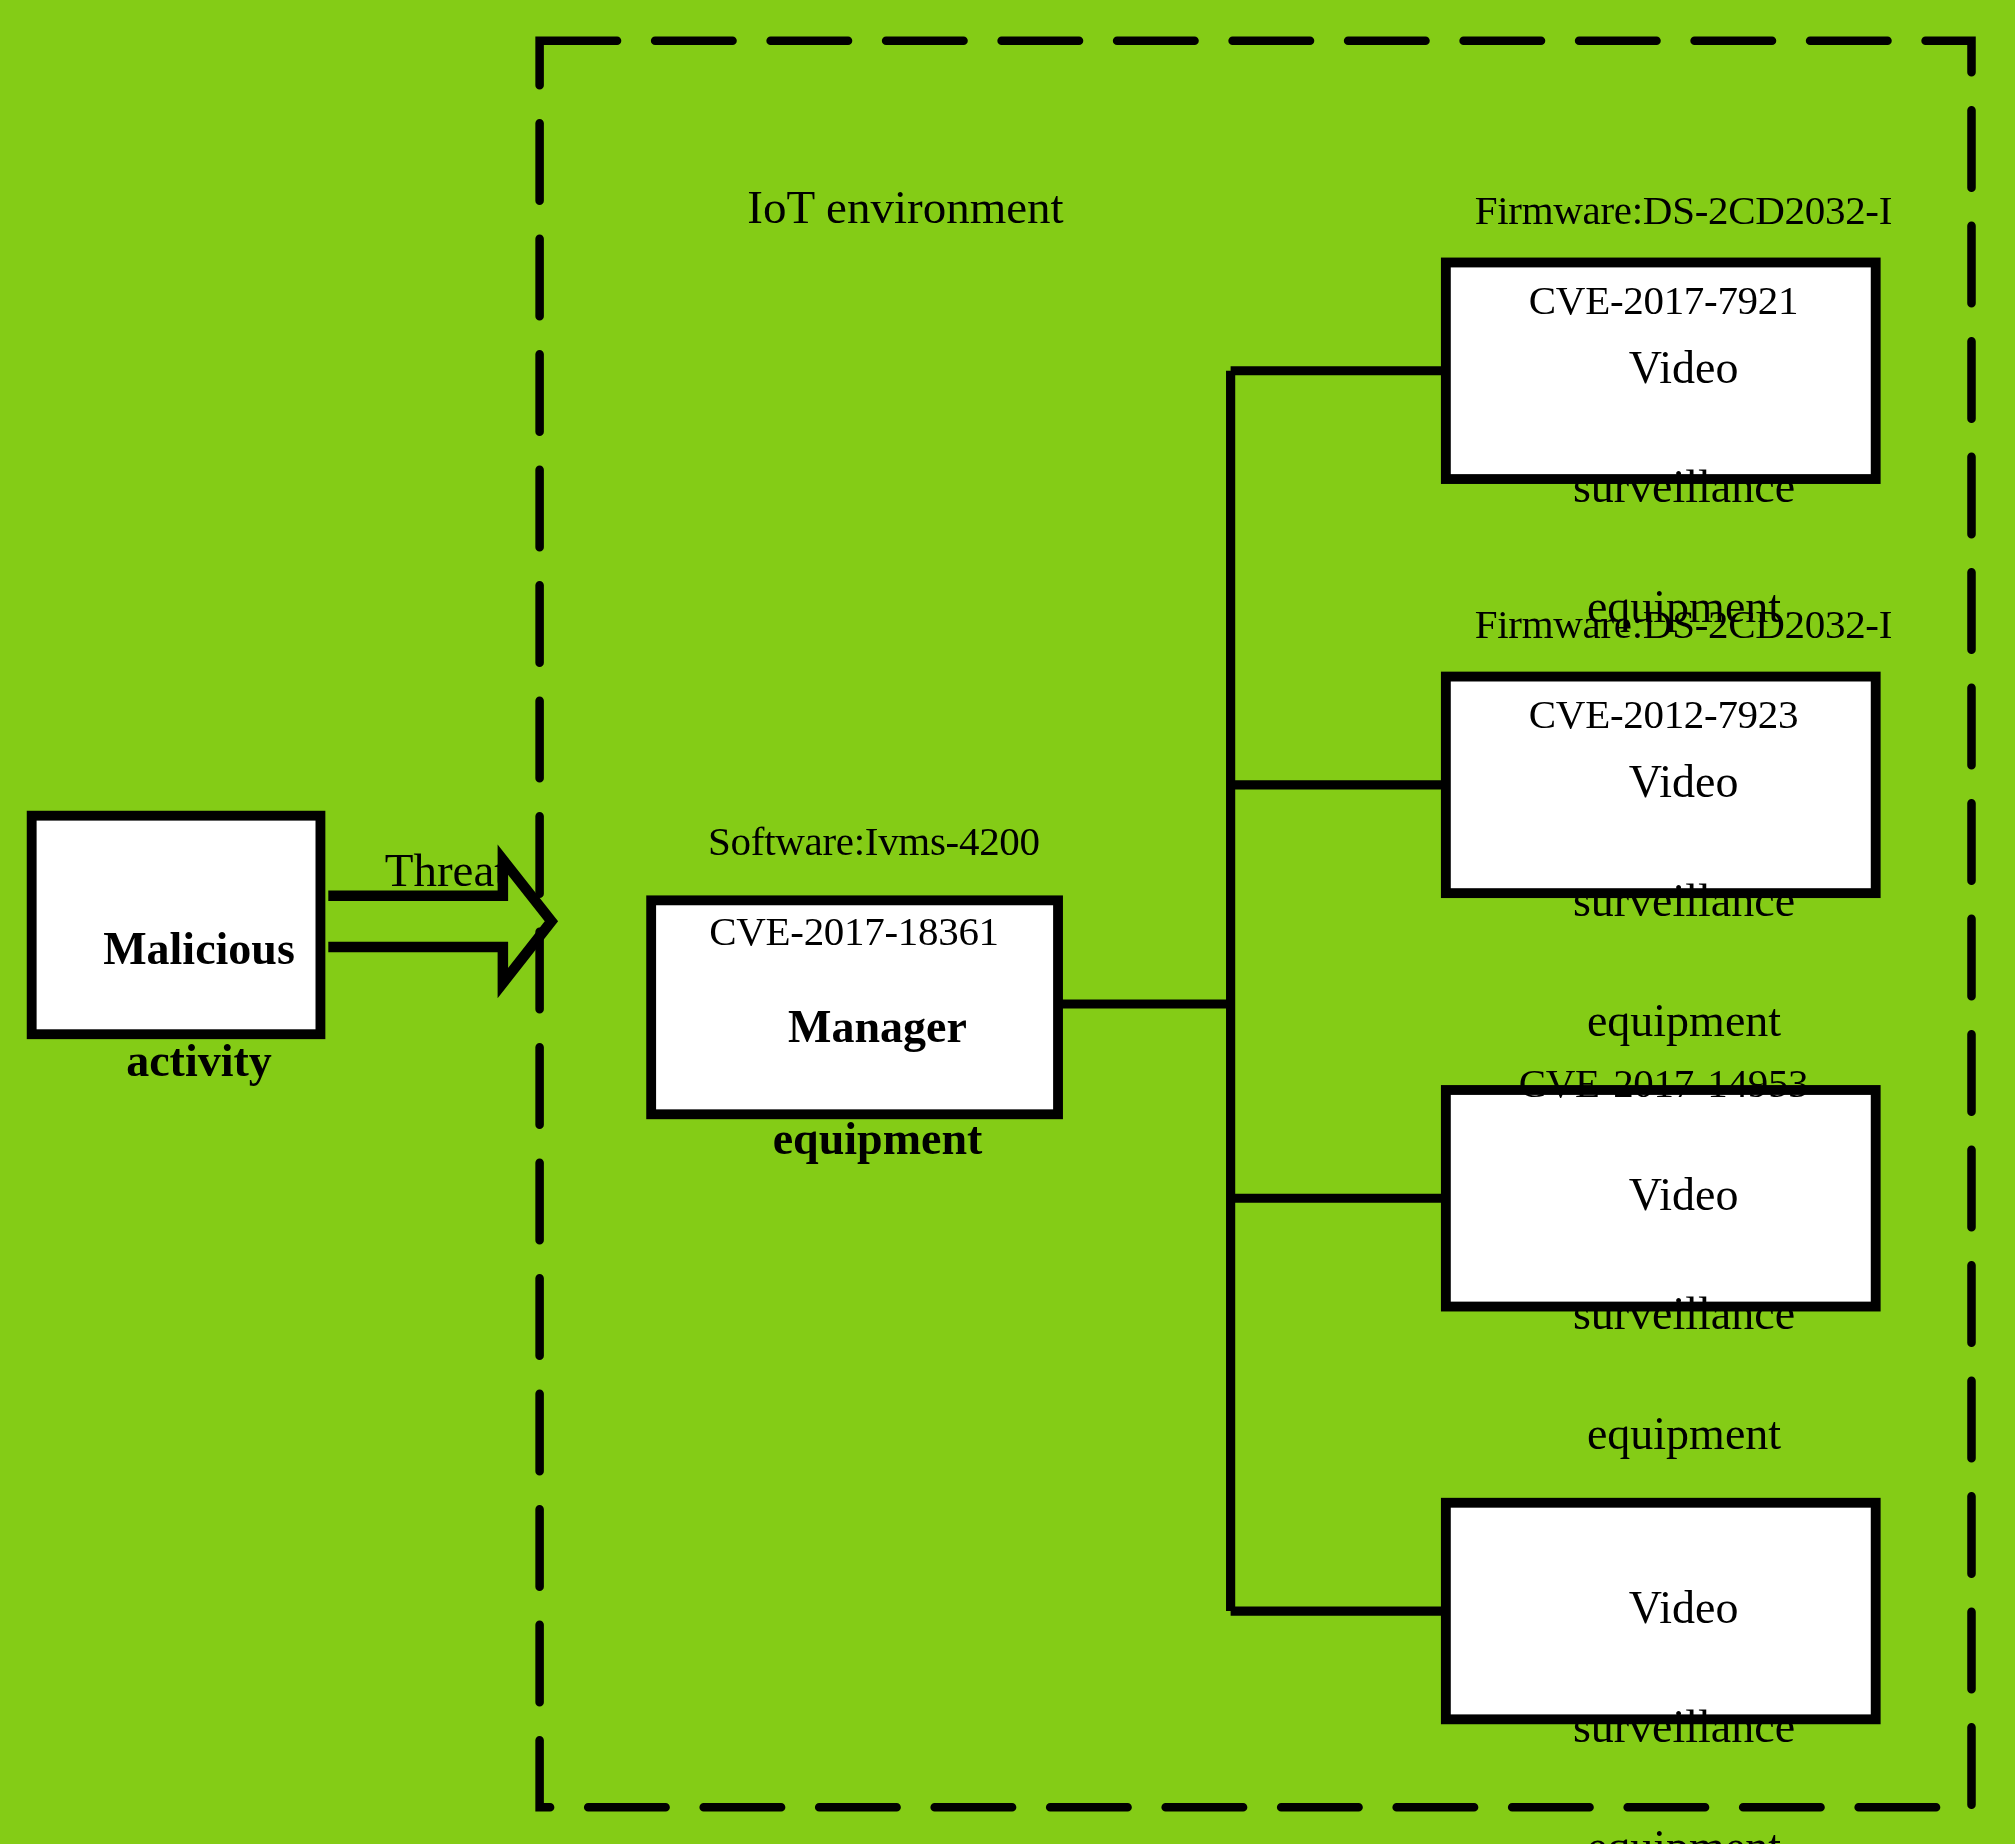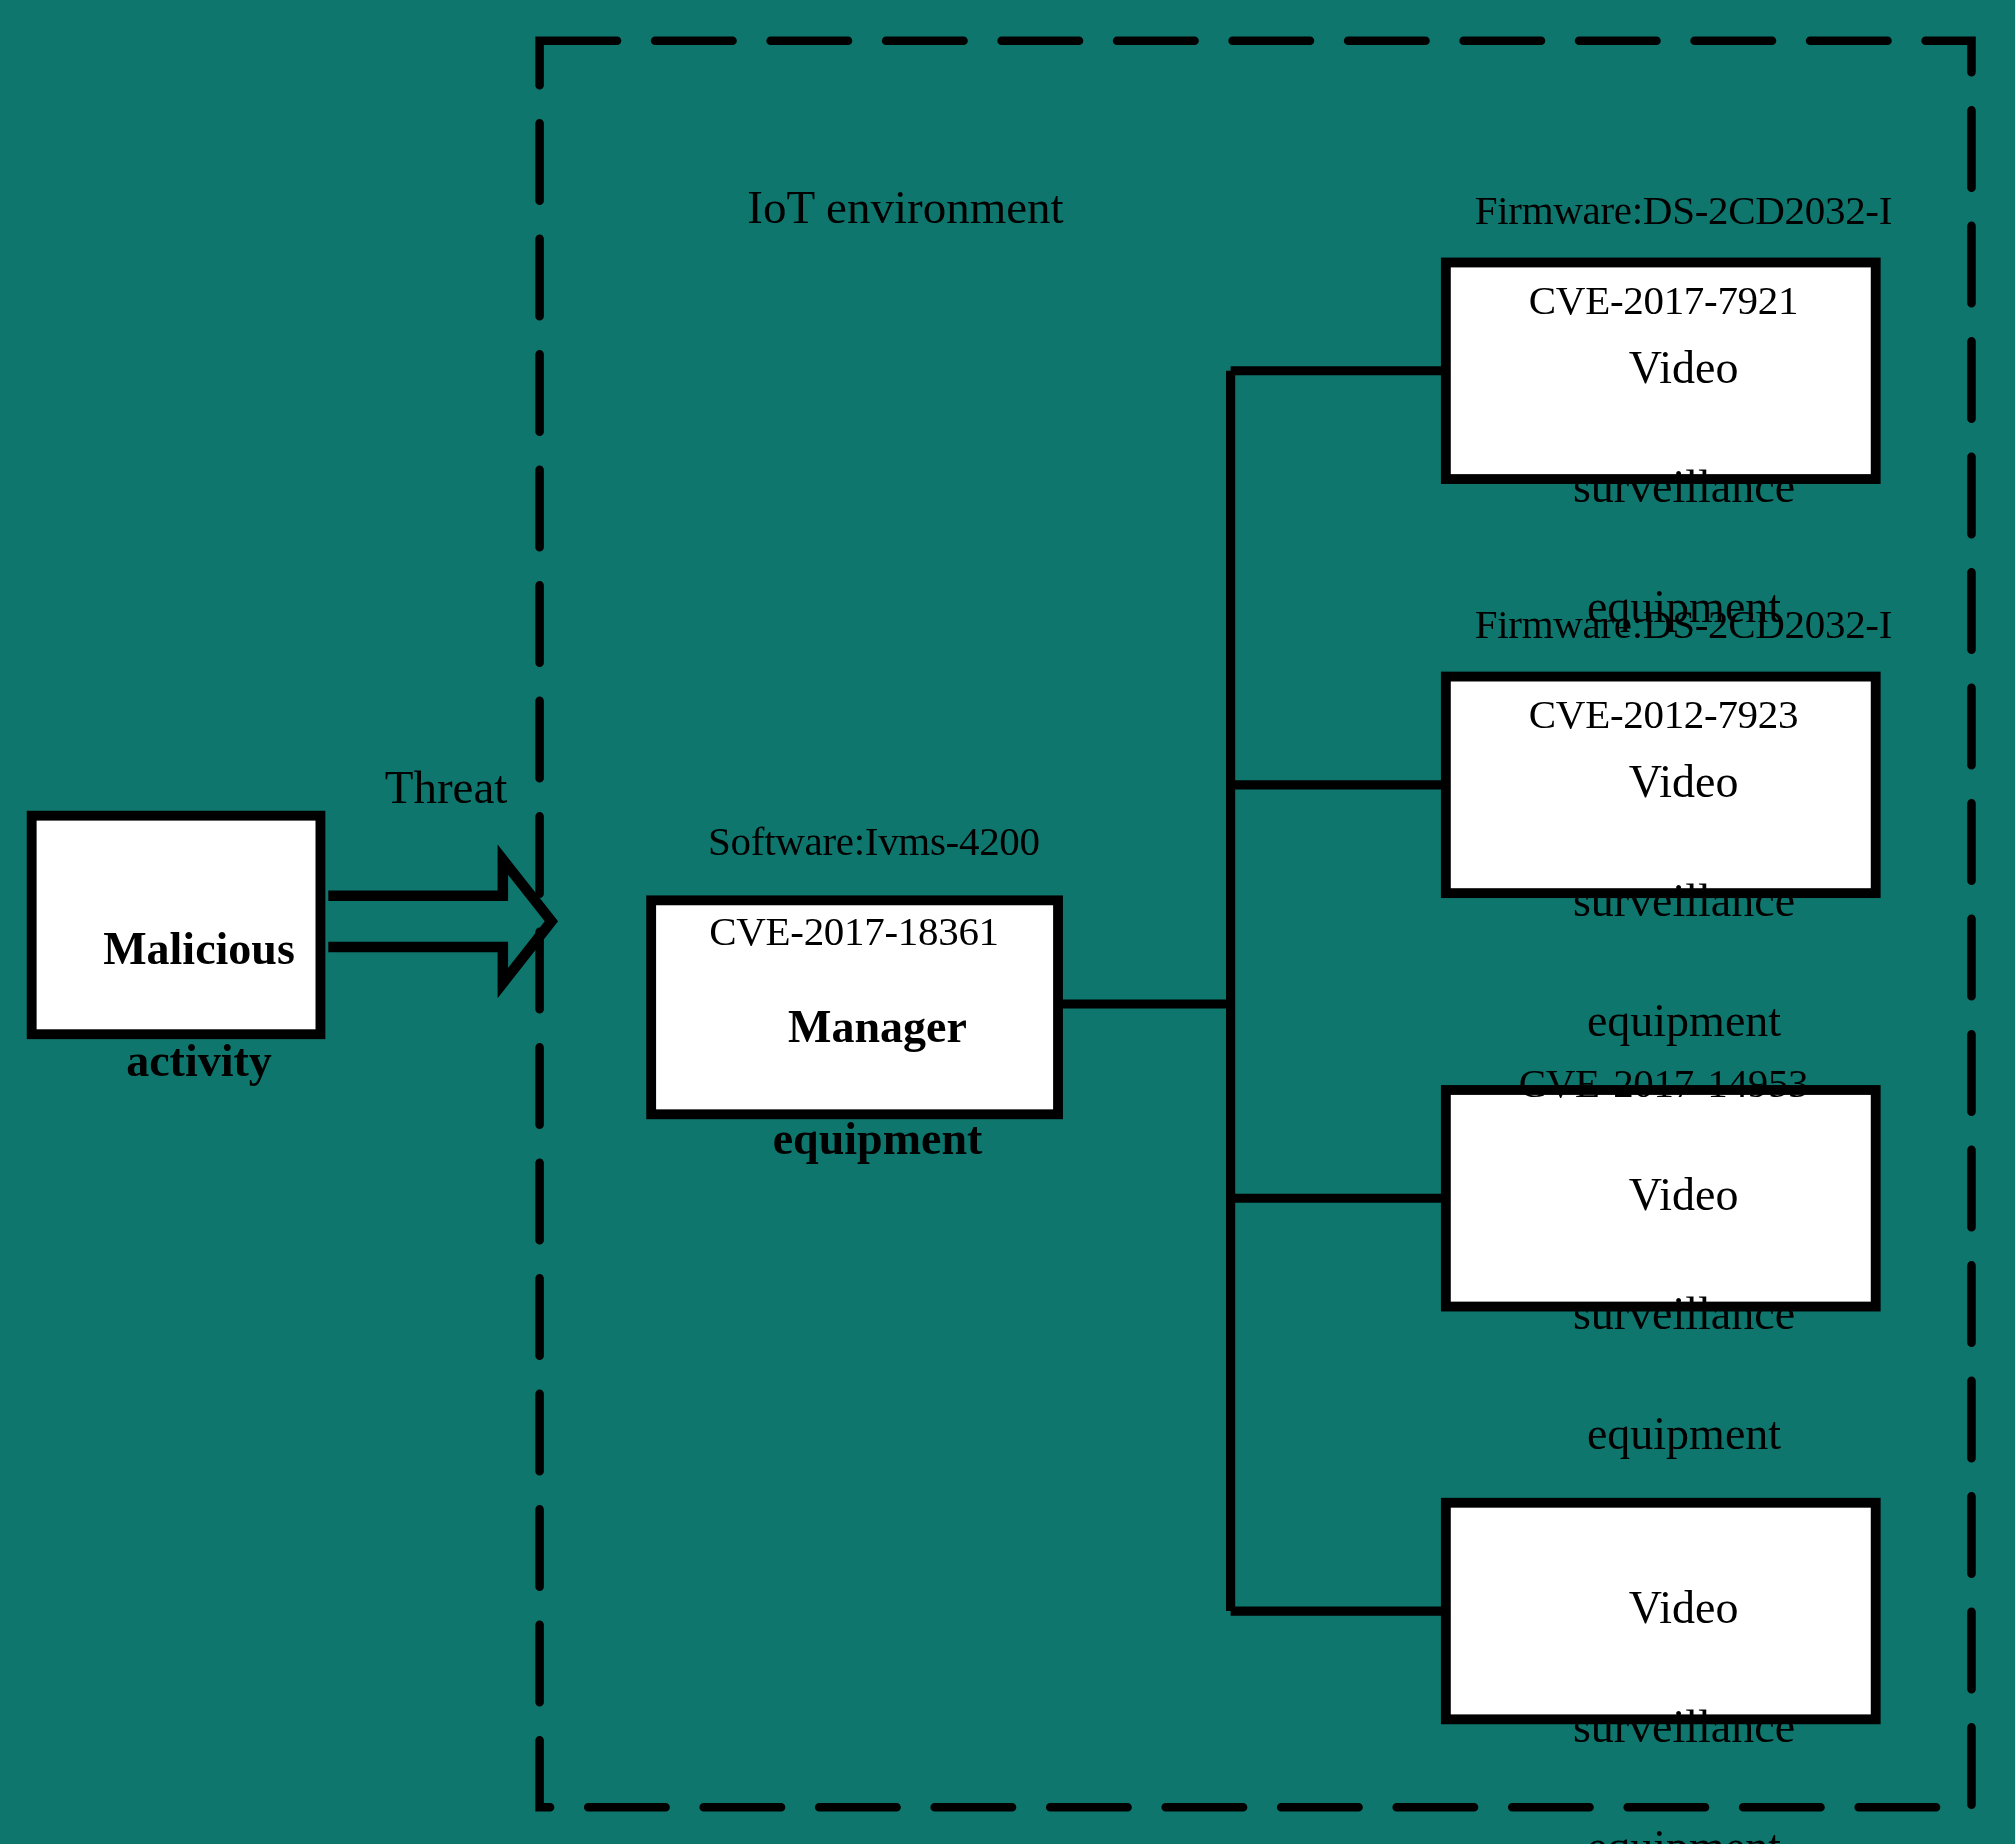--- a/index.html
+++ b/index.html
@@ -4,21 +4,21 @@
 <style>
   html, body {
     margin: 0;
     padding: 0;
     background: #ffffff;
   }
   #stage {
     position: relative;
     width: 2015px;
     height: 1844px;
-    background: #0f766e;
+    background: #84cc16;
     overflow: hidden;
     font-family: "Liberation Serif", "DejaVu Serif", serif;
   }
   #stage svg {
     position: absolute;
     inset: 0;
     width: 2015px;
     height: 1844px;
   }
   .lbl {
@@ -96,21 +96,21 @@
     <rect x="2203" y="2290" width="655" height="330" fill="#ffffff" stroke="#000000" stroke-width="15"></rect>
   </svg>
 
   <div class="lbl zone-title" style="left:669px; top:182px; width:473px;">IoT environment</div>
 
   <div class="lbl boxtext" style="left:31.5px; top:865px; width:289px;">
     <span>Malicious</span><br>
     <span>activity</span>
   </div>
 
-  <div class="lbl edge-label" style="left:341px; top:762px; width:210px;">Threat</div>
+  <div class="lbl edge-label" style="left:341px; top:845px; width:210px;">Threat</div>
 
   <div class="lbl caption" style="left:631px; top:774px; width:446px;">
     <span>Software:Ivms-4200</span>
     <span class="line2">CVE-2017-18361</span>
   </div>
 
   <div class="lbl boxtext" style="left:651px; top:943px; width:407px;">
     <span>Manager</span><br>
     <span>equipment</span>
   </div>

